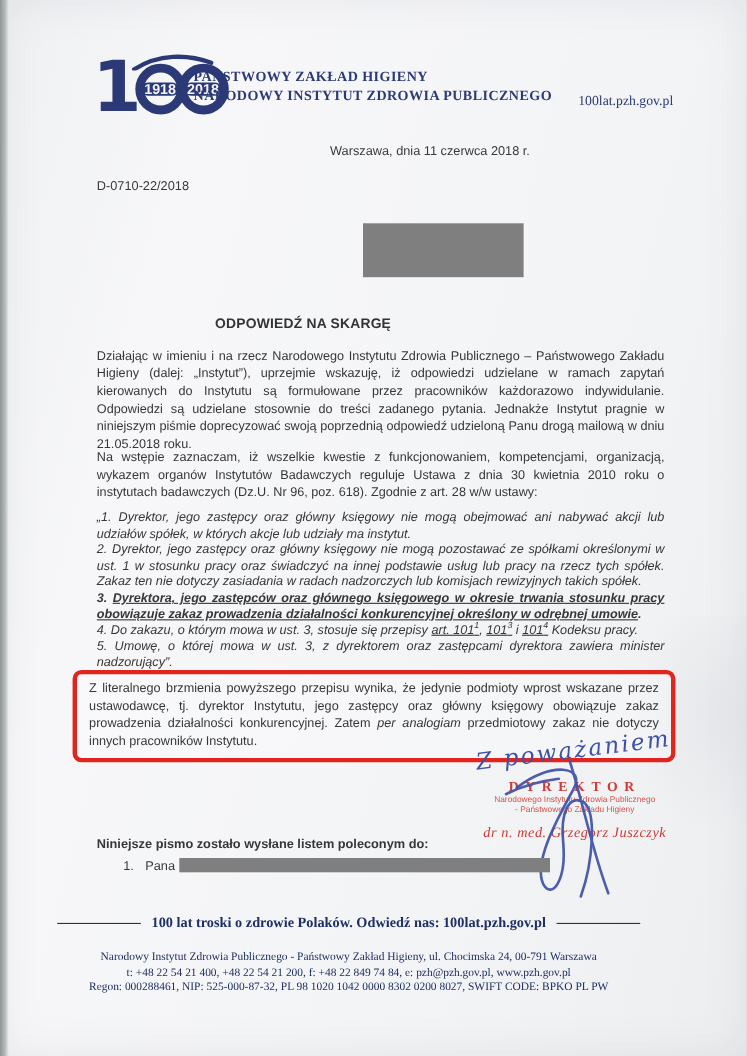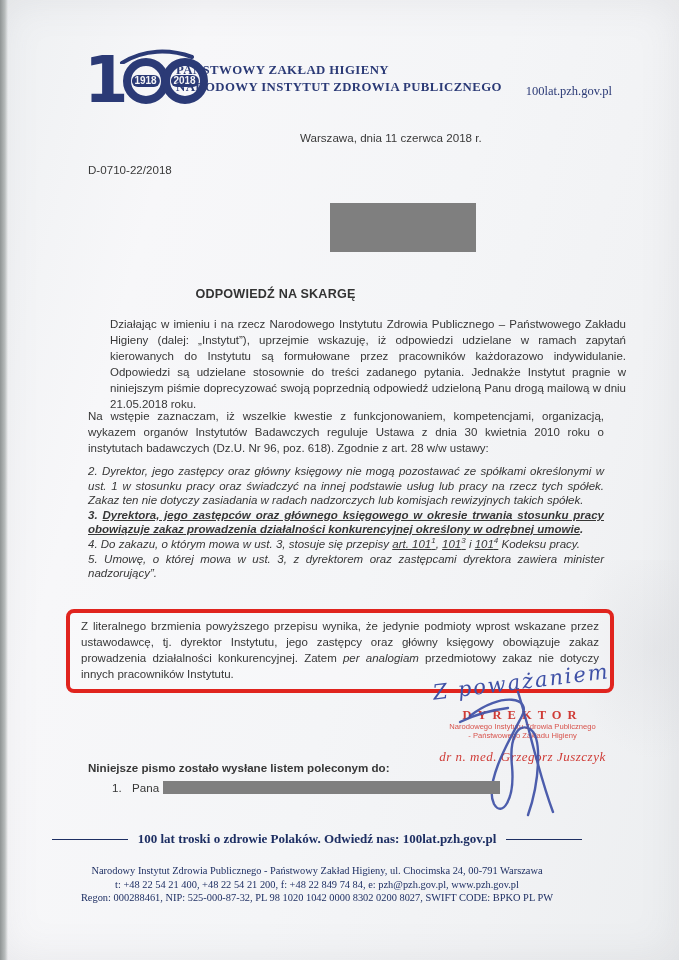--- a/index.html
+++ b/index.html
@@ -31,21 +31,21 @@
     font-size:64px;line-height:56px;color:#2b3a76;letter-spacing:-2px;
   }
   .ring{
     display:inline-block;vertical-align:top;position:relative;
     width:30px;height:30px;border:8px solid #2b3a76;border-radius:50%;
     margin-top:6px;margin-left:-4px;background:transparent;
   }
   .ring + .ring{margin-left:-7px;}
   .ring .year{
     position:absolute;left:50%;top:50%;transform:translate(-50%,-50%);
-    background:#2b3a76;color:#f4f4f6;font-size:10px;font-weight:bold;
+    background:#2b3a76;color:#f4f4f6;font-size:13px;font-weight:bold;
     padding:1px 3px;border-radius:6px;letter-spacing:0;line-height:10px;
   }
   .logo-swoosh{position:absolute;left:34px;top:-4px;}
   .inst-name{
     position:absolute;left:176px;top:62px;
     font-family:"Liberation Serif",serif;font-weight:bold;
     color:#2b3a76;font-size:12.8px;line-height:17px;letter-spacing:.4px;
   }
   .website{
     position:absolute;left:502px;top:84px;width:110px;text-align:right;
@@ -62,21 +62,21 @@
   }
   
   .redaction{background:#7f7f7f;}
   .redaction-addressee{position:absolute;left:330px;top:203px;width:146px;height:49px;}
   
   .doc-title{
     position:absolute;left:0;top:287px;width:551px;text-align:center;
     font-size:12.6px;font-weight:bold;color:#333;letter-spacing:.2px;
   }
   .bodytext{color:#373737;font-size:11.5px;line-height:16px;text-align:justify;}
-  .para1{position:absolute;left:88px;top:316px;width:516px;margin-left:22px;}
+  .para1{position:absolute;left:88px;top:316px;width:516px;}
   .para2{position:absolute;left:88px;top:408px;width:516px;}
   .quote{
     position:absolute;left:88px;top:464px;width:516px;
     font-style:italic;line-height:14.6px;
   }
   .quote p{margin:0;}
   .q-bold{font-weight:bold;}
   .uline{text-decoration:underline;}
   .quote sup{font-size:8px;line-height:0;}
   
@@ -152,20 +152,21 @@
   <div class="reference">D-0710-22/2018</div>
 
   <div class="redaction redaction-addressee"></div>
 
   <div class="doc-title">ODPOWIEDŹ NA SKARGĘ</div>
 
   <div class="bodytext para1">Działając w imieniu i na rzecz Narodowego Instytutu Zdrowia Publicznego – Państwowego Zakładu Higieny (dalej: „Instytut”), uprzejmie wskazuję, iż odpowiedzi udzielane w ramach zapytań kierowanych do Instytutu są formułowane przez pracowników każdorazowo indywidulanie. Odpowiedzi są udzielane stosownie do treści zadanego pytania. Jednakże Instytut pragnie w niniejszym piśmie doprecyzować swoją poprzednią odpowiedź udzieloną Panu drogą mailową w dniu 21.05.2018 roku.</div>
   <div class="bodytext para2">Na wstępie zaznaczam, iż wszelkie kwestie z funkcjonowaniem, kompetencjami, organizacją, wykazem organów Instytutów Badawczych reguluje Ustawa z dnia 30 kwietnia 2010 roku o instytutach badawczych (Dz.U. Nr 96, poz. 618). Zgodnie z art. 28 w/w ustawy:</div>
 
   <div class="bodytext quote">
+    <p>„1. Dyrektor, jego zastępcy oraz główny księgowy nie mogą obejmować ani nabywać akcji lub udziałów spółek, w których akcje lub udziały ma instytut.</p>
     <p>2. Dyrektor, jego zastępcy oraz główny księgowy nie mogą pozostawać ze spółkami określonymi w ust. 1 w stosunku pracy oraz świadczyć na innej podstawie usług lub pracy na rzecz tych spółek. Zakaz ten nie dotyczy zasiadania w radach nadzorczych lub komisjach rewizyjnych takich spółek.</p>
     <p class="q-bold"><span>3. </span><span class="uline">Dyrektora, jego zastępców oraz głównego księgowego w okresie trwania stosunku pracy obowiązuje zakaz prowadzenia działalności konkurencyjnej określony w odrębnej umowie</span><span>.</span></p>
     <p><span>4. Do zakazu, o którym mowa w ust. 3, stosuje się przepisy </span><span class="uline"><span>art. 101</span><sup>1</sup></span><span>, </span><span class="uline"><span>101</span><sup>3</sup></span><span> i </span><span class="uline"><span>101</span><sup>4</sup></span><span> Kodeksu pracy.</span></p>
     <p>5. Umowę, o której mowa w ust. 3, z dyrektorem oraz zastępcami dyrektora zawiera minister nadzorujący”.</p>
   </div>
 
   <div class="highlight-box">
     <div class="bodytext"><span>Z literalnego brzmienia powyższego przepisu wynika, że jedynie podmioty wprost wskazane przez ustawodawcę, tj. dyrektor Instytutu, jego zastępcy oraz główny księgowy obowiązuje zakaz prowadzenia działalności konkurencyjnej. Zatem </span><span class="emph">per analogiam</span><span> przedmiotowy zakaz nie dotyczy innych pracowników Instytutu.</span></div>
   </div>
 

